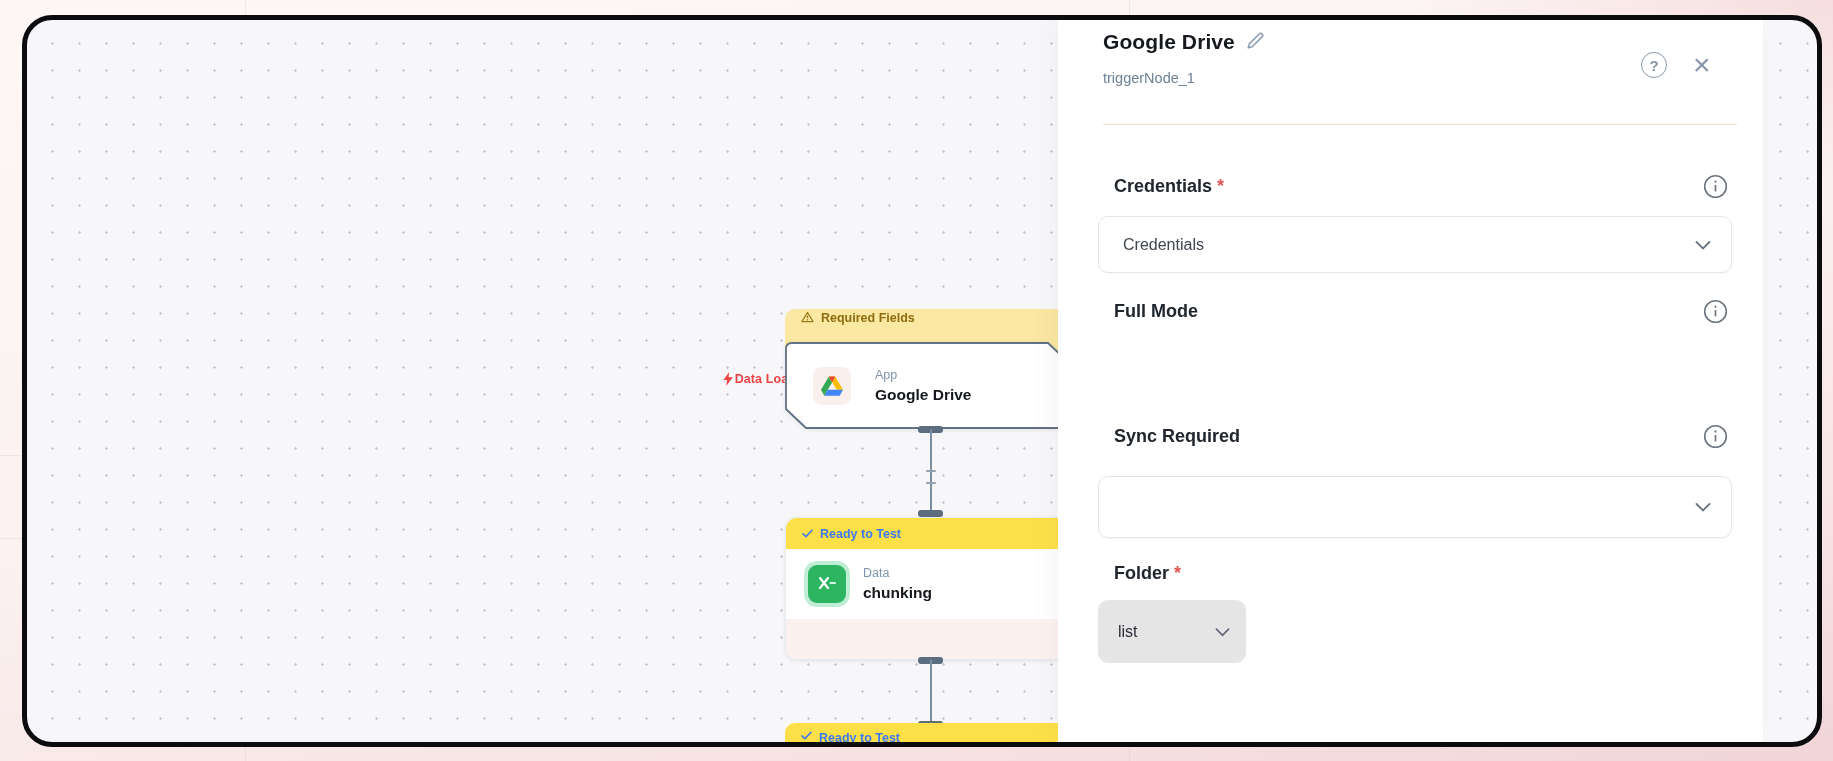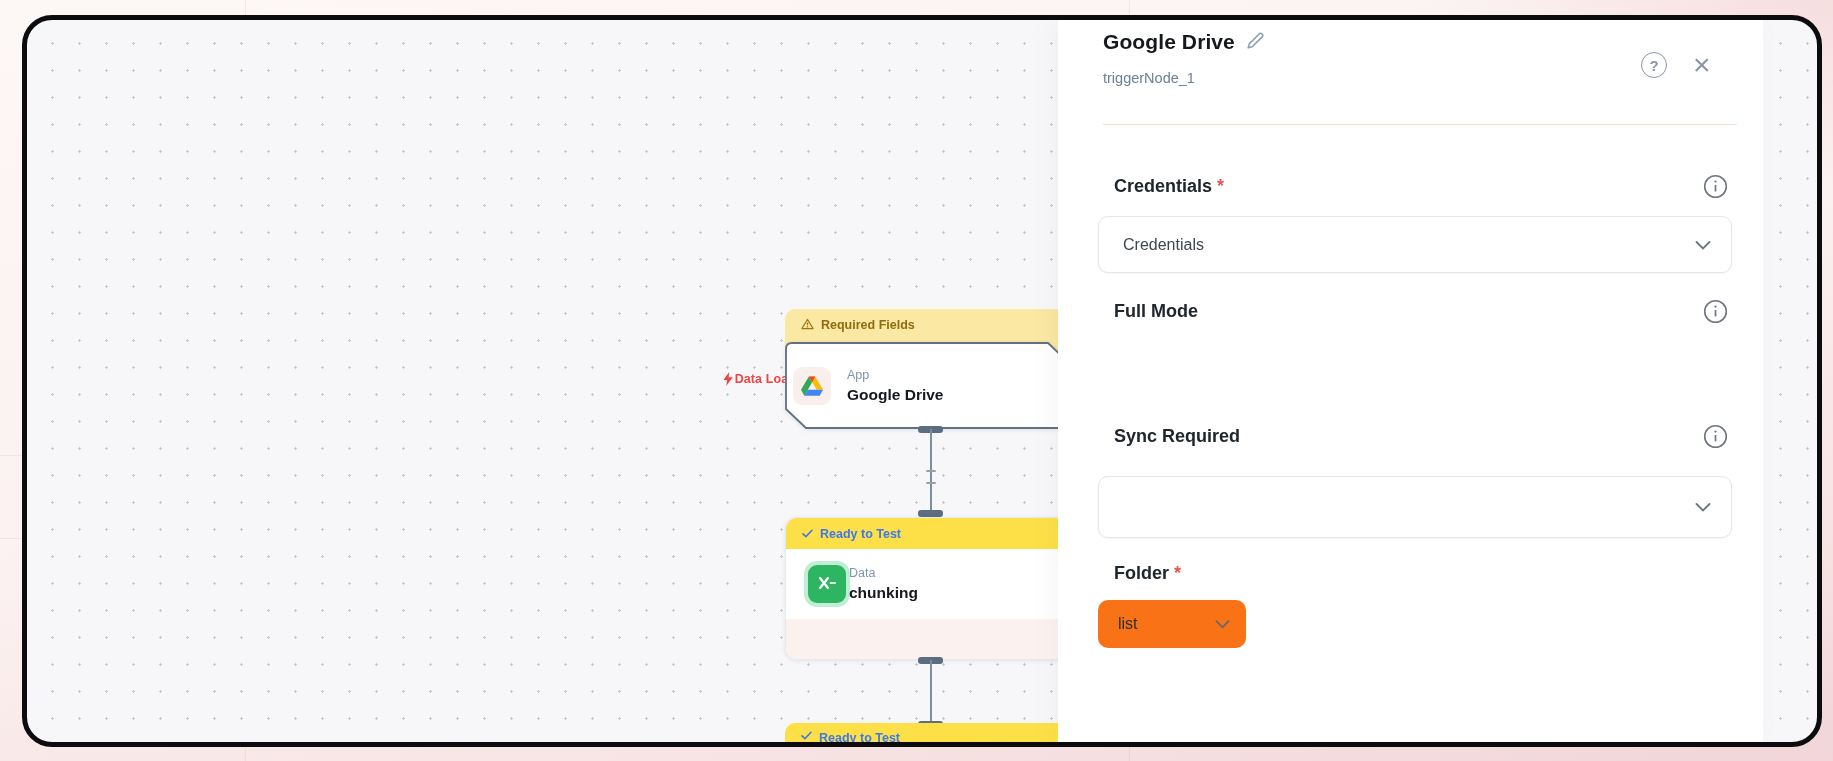--- a/index.html
+++ b/index.html
@@ -34,27 +34,27 @@
     color:#ee4444; font-size:12.5px; font-weight:700; letter-spacing:.1px;
     display:flex; align-items:center; justify-content:flex-end; gap:2px;
   }
   .node-col{ left:758px; width:283px; }
 
   .banner{
     width:283px; border-radius:10px 10px 0 0;
     display:flex; align-items:center; gap:7px; padding:0 0 0 16px;
     font-size:12.5px; font-weight:700;
   }
-  .banner.warn{ background:#fae8a3; color:#8f6c10; height:45px; align-items:flex-start; padding-top:9px; }
+  .banner.warn{ background:#fae8a3; color:#8f6c10; height:45px; align-items:flex-start; padding-top:2px; }
   .banner.ready{ background:#fde047; color:#3e78ee; }
 
   .gd-banner{ top:289px; }
   .gd-body{ top:322px; height:87px; width:283px; filter:drop-shadow(0 1px 2px rgba(40,50,70,.10)); }
   .gd-body svg.outline{ position:absolute; inset:0; }
-  .node-content{ position:absolute; left:8px; top:0; height:100%; display:flex; align-items:center; gap:16px; }
+  .node-content{ position:absolute; left:28px; top:0; height:100%; display:flex; align-items:center; gap:24px; }
   .node-icon{
     width:38px; height:38px; border-radius:9px; display:flex; align-items:center; justify-content:center;
   }
   .gd-icon{ background:#f9efec; }
   .chunk-icon{ background:#2eb561; box-shadow:0 0 0 4px rgba(74,205,131,.35); }
   .node-text .cat{ font-size:12.5px; font-weight:500; color:#7e95ac; margin-bottom:4px; }
   .node-text .ttl{ font-size:15.5px; font-weight:700; color:#15181d; }
 
   .connector{ width:2px; background:#7b8da0; left:903px; }
   .port{ left:891px; width:25px; height:7px; background:#5c6d80; border-radius:3px; }
@@ -91,21 +91,21 @@
   .f-label .star{ color:#e25555; margin-left:5px; font-weight:700; }
   .info-ic{ position:absolute; left:645px; }
   .select{
     position:absolute; left:40px; width:634px; background:#fff;
     border:1px solid #e4e6ea; border-radius:10px; box-shadow:0 1px 2px rgba(16,24,40,.04);
     display:flex; align-items:center; padding:0 20px 0 24px;
     font-size:16px; color:#3f4650;
   }
   .select .chev{ margin-left:auto; }
   .select-compact{
-    position:absolute; left:40px; width:148px; height:48px; background:#f97316; border-radius:10px;
+    position:absolute; left:40px; width:148px; height:63px; background:#e5e5e5; border-radius:10px;
     display:flex; align-items:center; padding:0 16px 0 20px; font-size:16px; color:#2a2f36;
   }
   .select-compact .chev{ margin-left:auto; }
 </style>
 </head>
 <body>
 
 <div class="bg-line v" style="left:245px;"></div>
 <div class="bg-line v" style="left:1129px;"></div>
 <div class="bg-line h" style="top:455px;"></div>
@@ -162,21 +162,21 @@
   <div class="abs node-col chunk-card">
     <div class="banner ready">
       <span style="display:flex;">
         <svg width="11" height="9" viewBox="0 0 12 10">
             <path d="M1 5.4 L4.3 8.4 L11 1.4" fill="none" stroke="#3e78ee" stroke-width="1.8" stroke-linecap="round"></path>
           </svg>
       </span>
       <span>Ready to Test</span>
     </div>
     <div class="chunk-body">
-      <div class="node-content" style="left:22px; gap:3px;">
+      <div class="node-content" style="left:22px; gap:17px;">
         <div class="node-icon chunk-icon">
           <svg width="18" height="16" viewBox="0 0 18 16">
             <path d="M2 2 L10 12 M10 2 L2 12" stroke="#ffffff" stroke-width="2.2" stroke-linecap="round"></path>
             <path d="M12.5 7 h2 M15.8 7 h1.4" stroke="#d9f5e4" stroke-width="1.8" stroke-linecap="round"></path>
           </svg>
         </div>
         <div class="node-text">
           <div class="cat">Data</div>
           <div class="ttl">chunking</div>
         </div>

